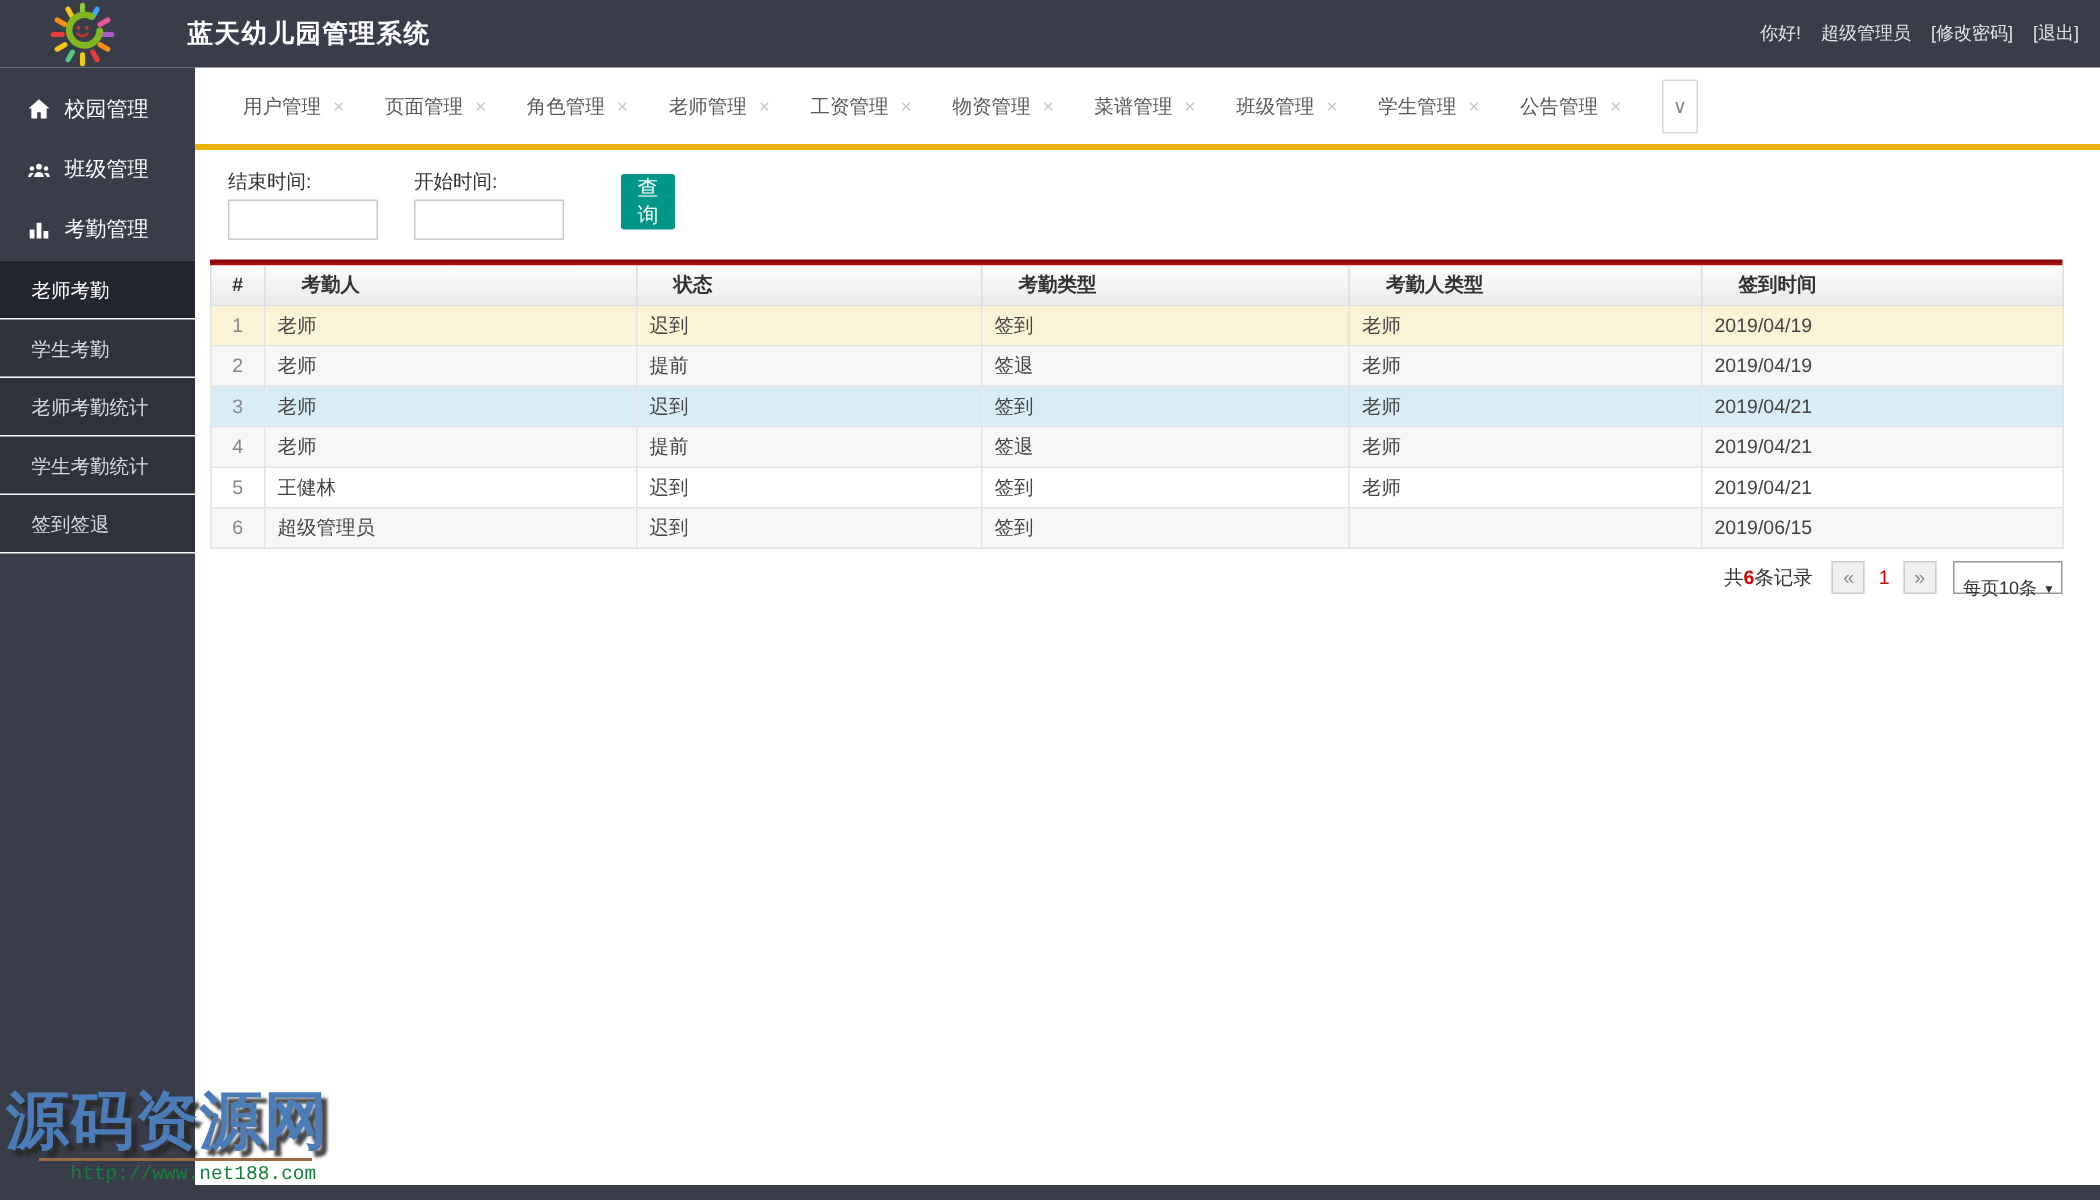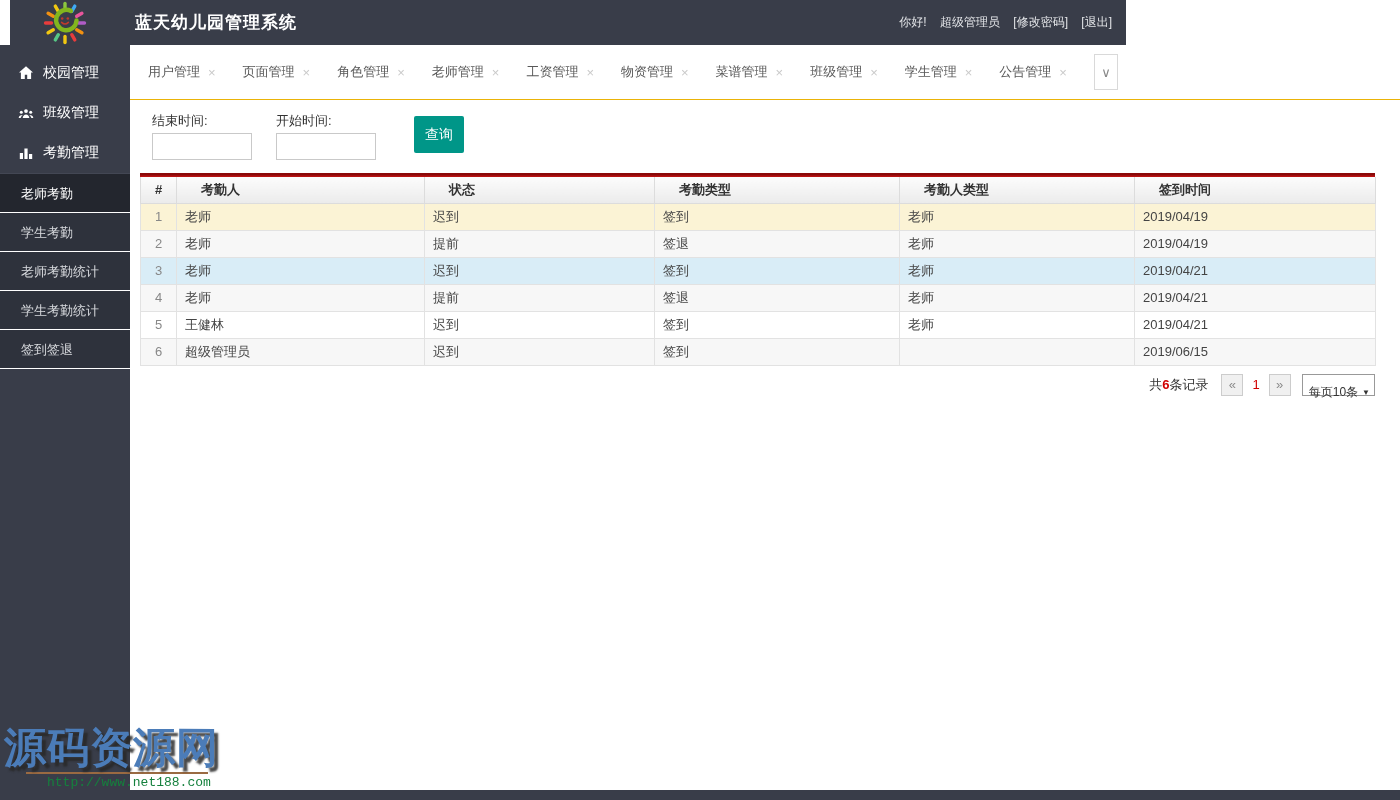--- a/index.html
+++ b/index.html
@@ -7,48 +7,48 @@
     --accent:#009688; --row-yellow:#fbf3d5; --row-blue:#d9edf7;
     --stripe:#f7f7f7; --red-text:#d10000;
   }
   *{box-sizing:border-box;}
   html,body{margin:0;padding:0;}
   body{
     width:1400px;height:800px;position:relative;overflow:hidden;
     font-family:"Liberation Sans","DejaVu Sans",sans-serif;background:#fff;
   }
   
-  .header{position:absolute;left:10px;top:0;width:1116px;height:45px;background:var(--dark);z-index:5;}
+  .header{position:absolute;left:0;top:0;width:1400px;height:45px;background:var(--dark);z-index:5;}
   .logo{position:absolute;left:33px;top:1px;width:44px;height:44px;}
   .logo svg{width:100%;height:100%;}
   .app-title{position:absolute;left:125px;top:0;line-height:45px;color:#fff;font-size:17px;font-weight:bold;letter-spacing:1px;}
   .user-area{position:absolute;right:14px;top:0;line-height:45px;color:#e3e5e8;font-size:12px;}
   .user-area span{margin-left:10px;}
   .user-link{cursor:pointer;}
   
   .sidebar{position:absolute;left:0;top:45px;width:130px;height:745px;background:var(--dark);z-index:4;}
   .side-list{padding-top:8px;}
   .side-item{height:40px;display:flex;align-items:center;padding-left:18px;color:#fff;font-size:14px;cursor:pointer;}
   .side-icon{width:16px;height:16px;margin-right:9px;flex:0 0 16px;}
   .side-icon svg{width:16px;height:16px;display:block;}
   .submenu{background:var(--submenu);border-top:1px solid #434754;}
   .submenu-item{height:39px;line-height:39px;padding-left:21px;font-size:13px;color:#d8dade;border-bottom:1px solid #ffffff;cursor:pointer;}
   .submenu-item.active{background:var(--submenu-active);color:#fff;}
   
   .main{position:absolute;left:130px;top:45px;width:1270px;height:745px;background:#fff;}
-  .tabbar{height:55px;display:flex;align-items:center;padding-left:18px;border-bottom:1px solid #eab308;}
+  .tabbar{height:55px;display:flex;align-items:center;padding-left:32px;border-bottom:4px solid #eab308;}
   .tab{display:flex;align-items:center;margin-right:27px;font-size:13px;color:#595959;cursor:pointer;white-space:nowrap;}
   .tab-close{margin-left:8px;color:#c9c9c9;font-size:13px;}
   .tab-more{width:24px;height:36px;border:1px solid #d9d9d9;display:flex;align-items:center;justify-content:center;color:#888;cursor:pointer;background:#fff;font-size:13px;}
   
   .filters{padding:12px 0 0 22px;display:flex;align-items:flex-start;}
   .field{margin-right:24px;}
   .field-label{font-size:13px;color:#333;margin-bottom:3px;}
   .field input{width:100px;height:27px;border:1px solid #c9c9c9;outline:none;padding:0 4px;font-size:13px;font-family:inherit;}
-  .search-btn{margin-left:14px;margin-top:4px;width:50px;height:37px;background:var(--accent);color:#fff;border:none;font-size:14px;cursor:pointer;border-radius:2px;font-family:inherit;}
+  .search-btn{margin-left:14px;margin-top:4px;width:36px;height:37px;background:var(--accent);color:#fff;border:none;font-size:14px;cursor:pointer;border-radius:2px;font-family:inherit;}
   
   .table-wrap{margin:13px 25px 0 10px;}
   .topline{height:4px;background:linear-gradient(#8a0909 0%,#8a0909 38%,#c41414 100%);}
   table{width:100%;border-collapse:collapse;table-layout:fixed;font-size:13px;}
   th{background:linear-gradient(#fcfcfc,#ebebeb);font-weight:bold;text-align:left;height:26px;padding:0 24px;border:1px solid #dcdcdc;border-top:none;color:#333;}
   td{height:27px;padding:0 8px;border:1px solid #e2e2e2;color:#444;overflow:hidden;white-space:nowrap;}
   td.num{text-align:center;color:#888;padding:0 2px;}
   th.num{text-align:center;padding:0 2px;}
   tr.hl-yellow{background:var(--row-yellow);}
   tr.hl-blue{background:var(--row-blue);}

